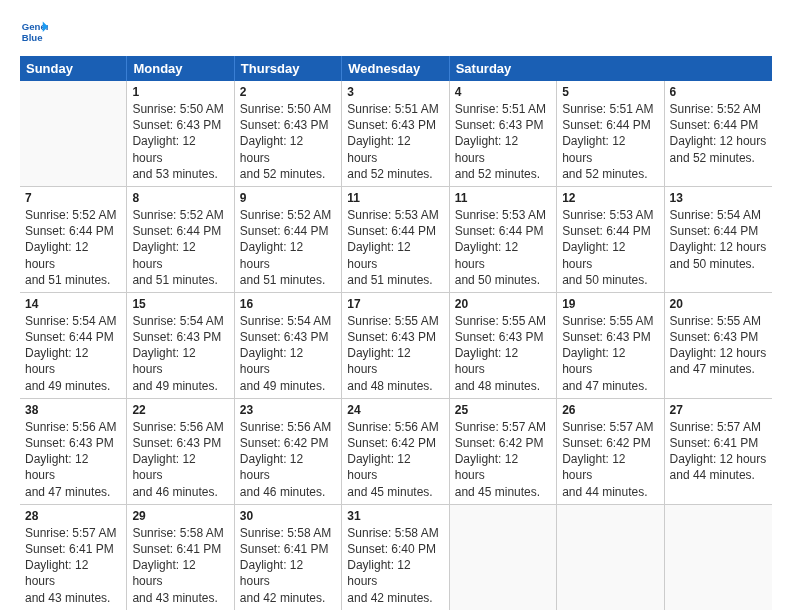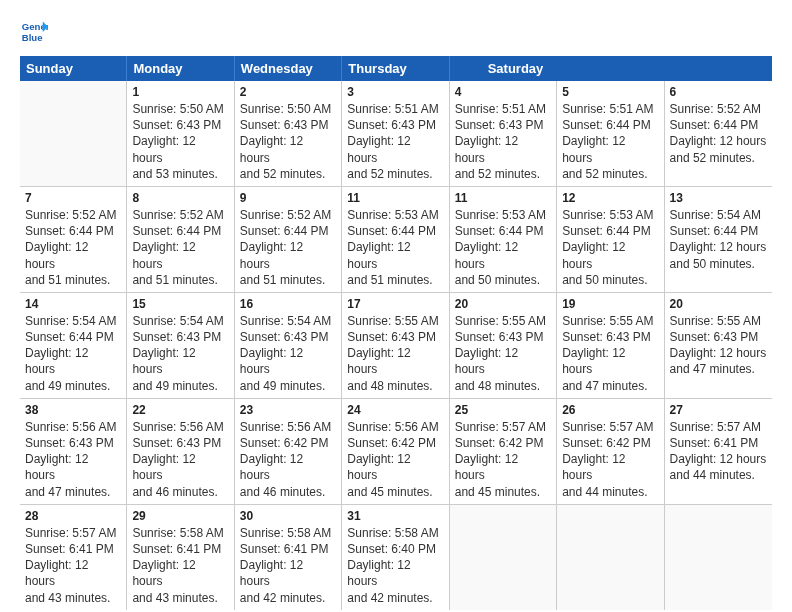--- a/index.html
+++ b/index.html
@@ -56,21 +56,21 @@
       background: #1a5fb4;
     }
     .cal-header-cell {
       color: #fff;
       font-size: 13px;
       font-weight: bold;
       padding: 5px 6px;
       border-right: 1px solid #3a7fd4;
       text-align: left;
     }
-    .cal-header-cell:last-child { border-right: none; margin-left: 32px; }
+    .cal-header-cell:last-child { border-right: none; }
     .cal-body {
       flex: 1;
       display: flex;
       flex-direction: column;
     }
     .cal-row {
       display: grid;
       grid-template-columns: repeat(7, 1fr);
       flex: 1;
       border-bottom: 1px solid #ccc;
@@ -115,22 +115,22 @@
     <div class="title-block">
       <div class="main-title"></div>
       <div class="subtitle"></div>
     </div>
   </div>
 
   <div class="calendar">
     <div class="cal-header-row">
     <div class="cal-header-cell">Sunday</div>
         <div class="cal-header-cell">Monday</div>
+        <div class="cal-header-cell">Thursday</div>
         <div class="cal-header-cell">Wednesday</div>
-        <div class="cal-header-cell">Thursday</div>
         <div class="cal-header-cell">Saturday</div>
       </div>
     <div class="cal-body">
     <div class="cal-row">
           <div class="cal-cell empty"></div>
           <div class="cal-cell">
             <span class="day-num">1</span>
             <div class="info" style="white-space: pre-line;">Sunrise: 5:50 AM
 Sunset: 6:43 PM
 Daylight: 12 hours

